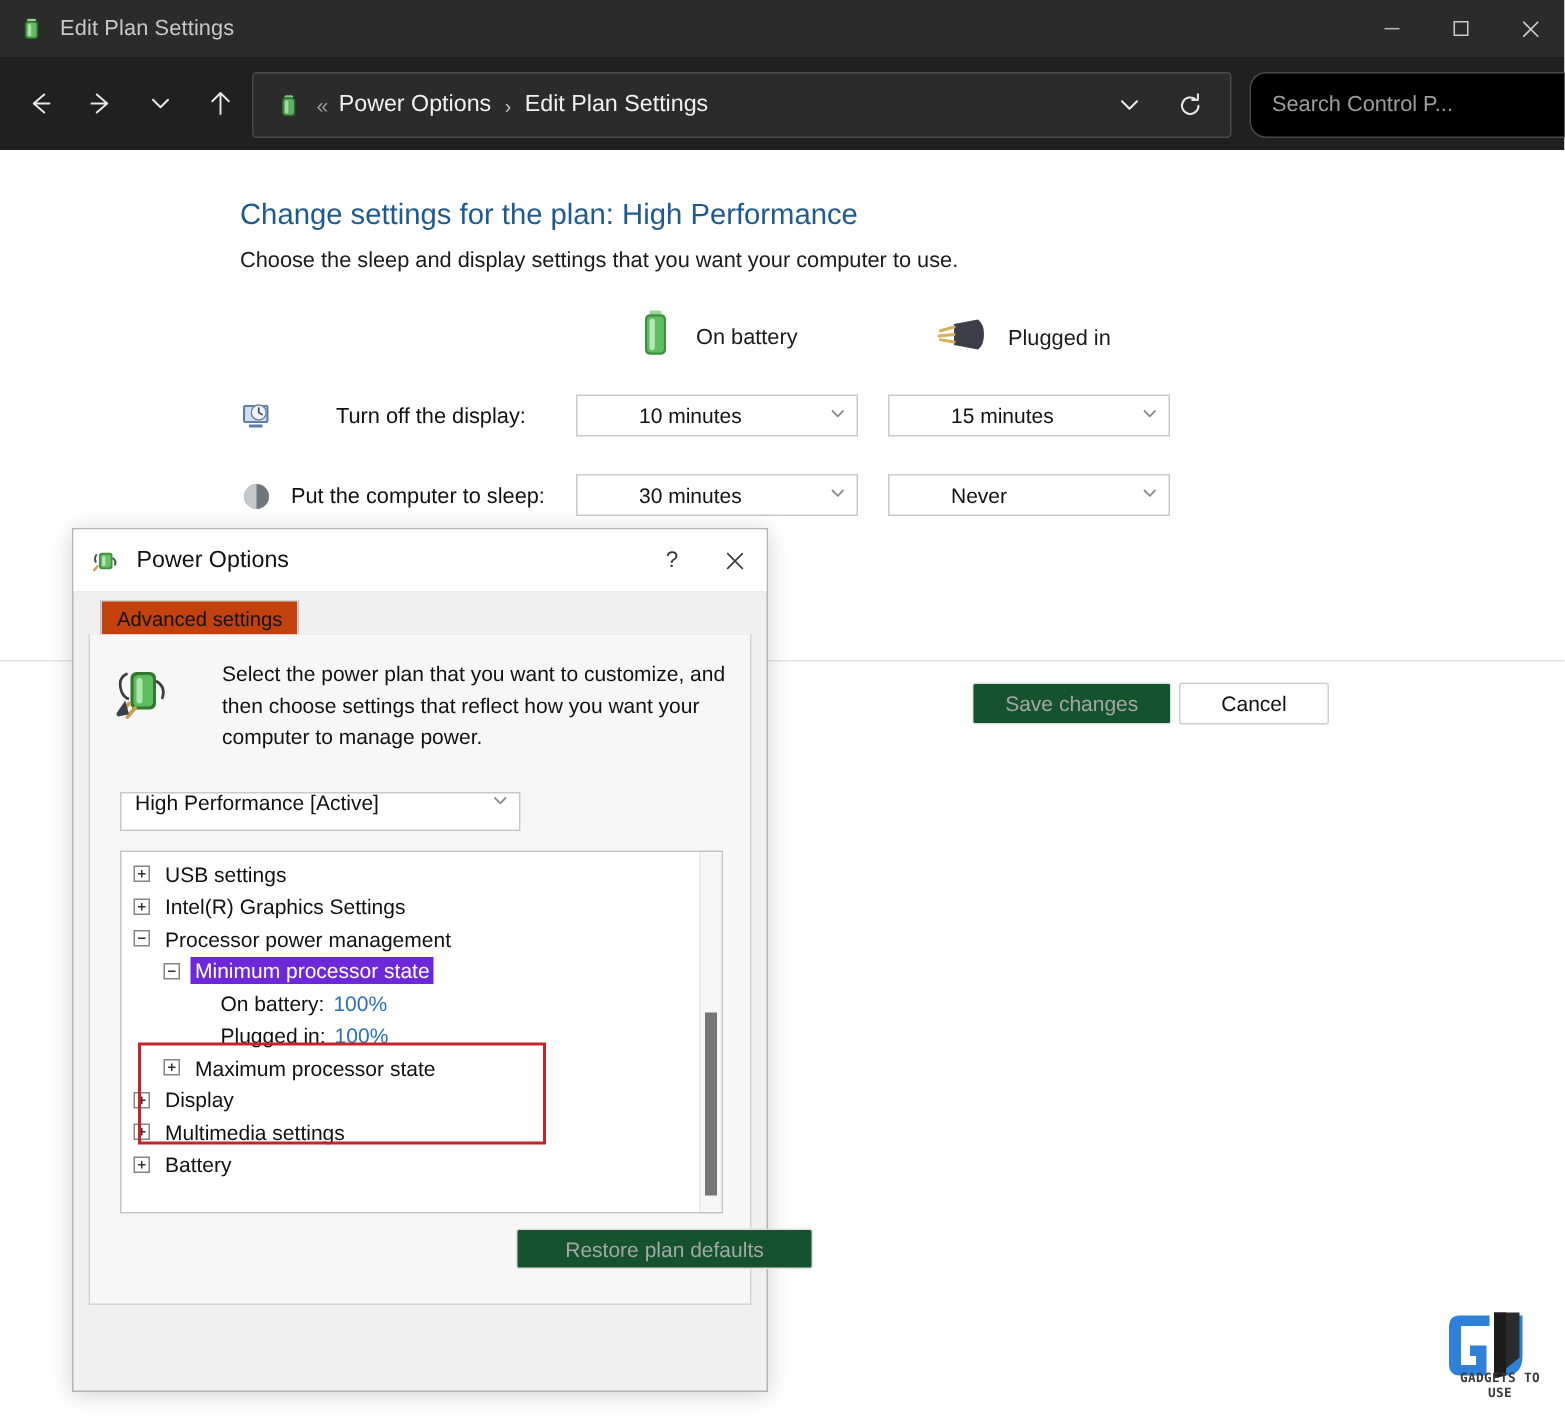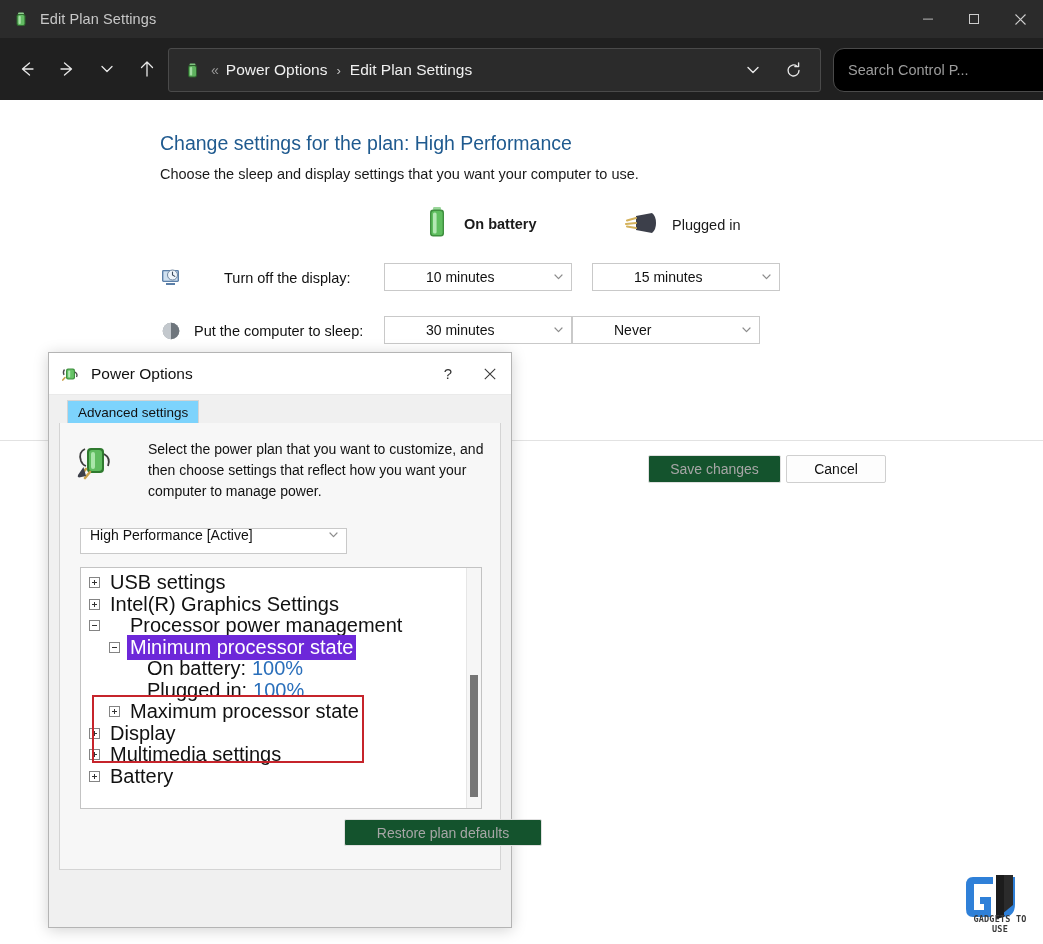--- a/index.html
+++ b/index.html
@@ -117,21 +117,21 @@
     width: 42px; height: 42px; display: flex; align-items: center; justify-content: center;
     color: #333; font-size: 15px;
   }
 
   .tabstrip {
     position: absolute; left: 10px; top: 47px; width: 442px; height: 24px;
     border-bottom: 1px solid #d4d4d4;
   }
   .tab {
     position: absolute; left: 8px; top: 0; height: 24px; padding: 0 10px;
-    background: #7dd3fc; border: 1px solid #d4d4d4; border-bottom: 1px solid #f7f7f7;
+    background: #c2410c; border: 1px solid #d4d4d4; border-bottom: 1px solid #f7f7f7;
     font-size: 13.5px; color: #111; display: flex; align-items: center;
   }
   .dlg-body {
     position: absolute; left: 10px; top: 70px; width: 442px; height: 447px;
     background: #f7f7f7; border: 1px solid #d4d4d4; border-top: none;
   }
 
   .dlg-desc-icon { position: absolute; left: 16px; top: 18px; width: 40px; height: 42px; }
   .dlg-desc {
     position: absolute; left: 88px; top: 16px; width: 345px;
@@ -144,21 +144,21 @@
     padding: 0 6px 12px 9px;
   }
   .plan-combo .cv { font-size: 14px; color: #111; }
   .plan-combo .cchev { margin-left: auto; color: #8d8d8d; font-size: 11px; }
 
   .treebox {
     position: absolute; left: 20px; top: 144px; width: 402px; height: 242px;
     background: #fff; border: 1px solid #c3c3c3; overflow: hidden;
   }
   .tree { position: absolute; left: 0; top: 4px; width: 380px; }
-  .tnode { height: 21.5px; display: flex; align-items: center; font-size: 20px; color: #111; white-space: nowrap; }
+  .tnode { height: 21.5px; display: flex; align-items: center; font-size: 14px; color: #111; white-space: nowrap; }
   .tnode .exp {
     width: 11px; height: 11px; border: 1px solid #848484; background: #fff; margin-right: 7px;
     position: relative; flex: 0 0 auto;
   }
   .tnode .exp::before {
     content: ""; position: absolute; left: 2px; top: 4px; width: 5px; height: 1px; background: #333;
   }
   .tnode .exp.plus::after {
     content: ""; position: absolute; left: 4px; top: 2px; width: 1px; height: 5px; background: #333;
   }
@@ -283,21 +283,21 @@
         <path d="M10.3 9.9 L14.4 14.6" stroke="#d6d6d6" stroke-width="1.5" stroke-linecap="round"></path>
       </svg>
     </span>
   </div>
 
   <div class="page">
 
     <div class="h1">Change settings for the plan: High Performance</div>
     <div class="sub">Choose the sleep and display settings that you want your computer to use.</div>
 
-    <div class="colhdr" style="left:424px; top:105px;font-weight:bold;">
+    <div class="colhdr" style="left:424px; top:105px;">
       <span>
         <svg width="26" height="34" viewBox="0 0 26 34">
           <rect x="9" y="2" width="8" height="3" rx="1.2" fill="#9ad69a"></rect>
           <rect x="6" y="4.5" width="14" height="27" rx="3.2" fill="#3f8f3f"></rect>
           <rect x="7.4" y="6" width="11.2" height="24" rx="2.6" fill="#5fbe5f"></rect>
           <rect x="9" y="7.5" width="3.6" height="21" rx="1.6" fill="#b4e8b4"></rect>
         </svg>
       </span>
       <span class="lbl">On battery</span>
     </div>
@@ -354,21 +354,21 @@
       <span class="rowlabel">Put the computer to sleep:</span>
     </div>
     <div class="combo" style="left:384px; top:216px; width:188px;">
       <span class="cv">30 minutes</span>
       <span class="cchev">
         <svg width="13" height="13" viewBox="0 0 13 13">
             <path d="M3 5 L6.5 8.6 L10 5" stroke="#8d8d8d" stroke-width="1.2" fill="none" stroke-linecap="round" stroke-linejoin="round"></path>
           </svg>
       </span>
     </div>
-    <div class="combo" style="left:572px; top:216px; width:188px;">
+    <div class="combo" style="left:592px; top:216px; width:188px;">
       <span class="cv">Never</span>
       <span class="cchev">
         <svg width="13" height="13" viewBox="0 0 13 13">
             <path d="M3 5 L6.5 8.6 L10 5" stroke="#8d8d8d" stroke-width="1.2" fill="none" stroke-linecap="round" stroke-linejoin="round"></path>
           </svg>
       </span>
     </div>
 
     <div class="hr-line"></div>
 
@@ -432,21 +432,21 @@
       <div class="treebox">
         <div class="tree" id="tree-container">
             <div class="tnode" style="padding-left: 8px;">
               <span class="exp plus"></span>
               <span class="tlabel">USB settings</span>
             </div>
             <div class="tnode" style="padding-left: 8px;">
               <span class="exp plus"></span>
               <span class="tlabel">Intel(R) Graphics Settings</span>
             </div>
-            <div class="tnode" style="padding-left: 8px; gap: 20px;">
+            <div class="tnode" style="padding-left: 8px;">
               <span class="exp"></span>
               <span class="tlabel">Processor power management</span>
             </div>
             <div class="tnode sel" style="padding-left: 28px;">
               <span class="exp"></span>
               <span class="tlabel" style="background: #6d28d9;">Minimum processor state</span>
             </div>
             <div class="tnode" style="padding-left: 48px;">
               <span class="exp none"></span>
               <span class="vlabel">On battery:</span>

